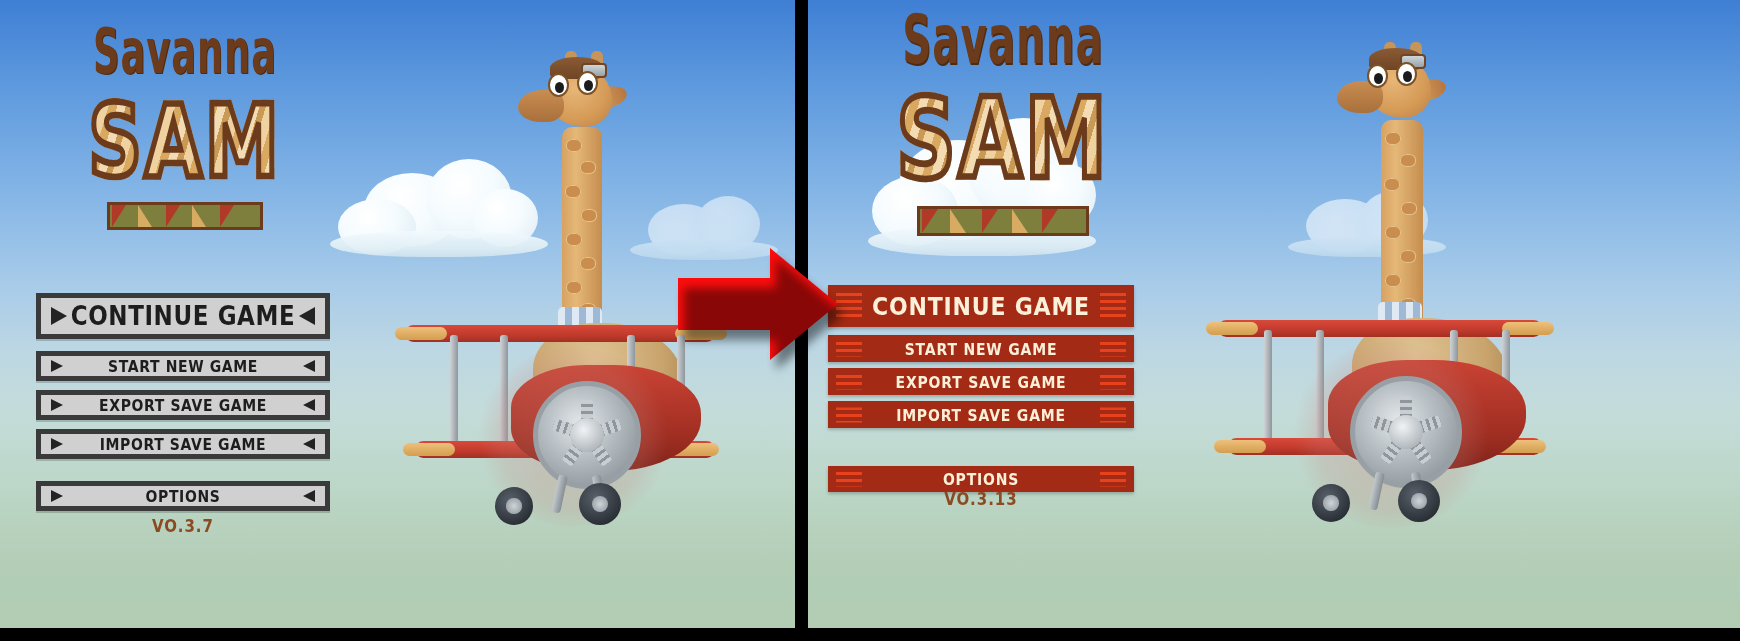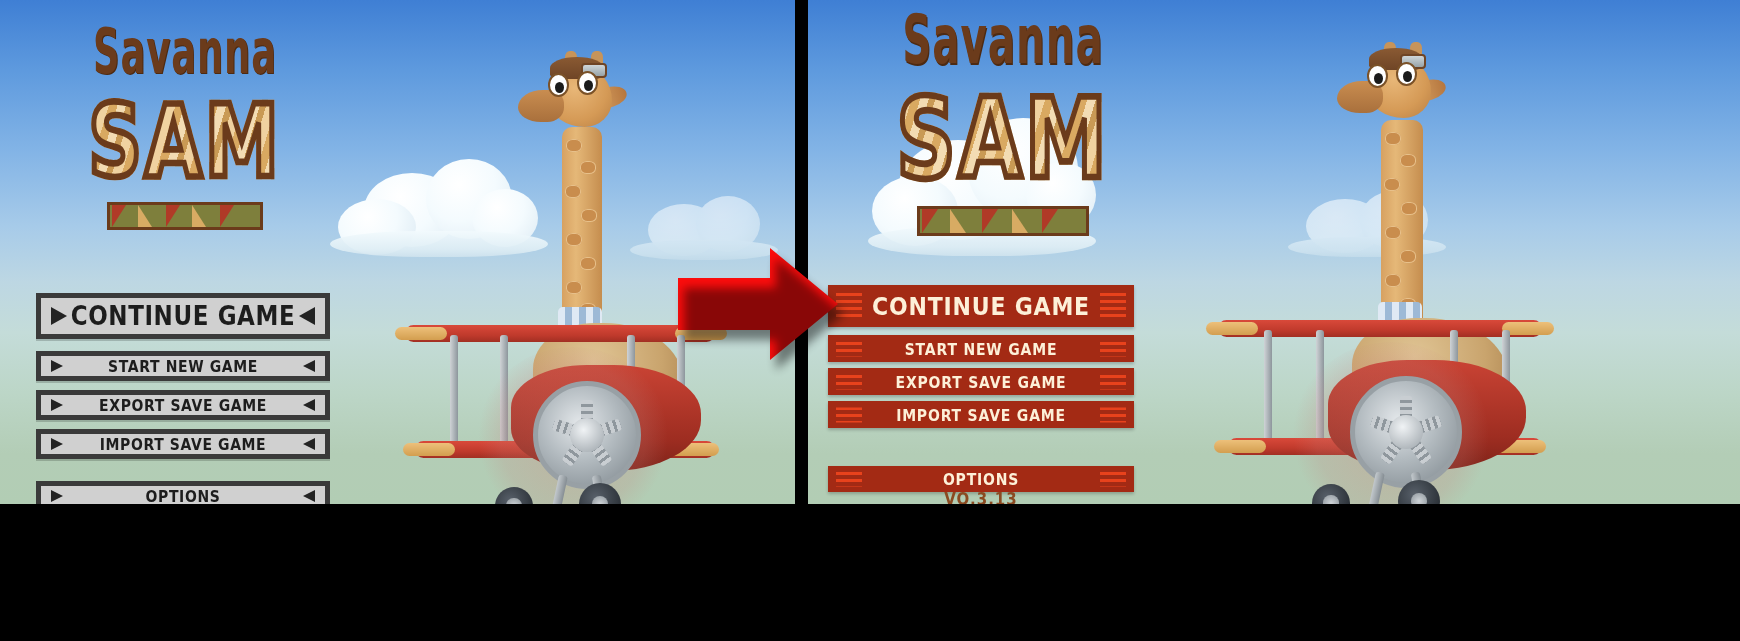--- a/index.html
+++ b/index.html
@@ -5,21 +5,21 @@
   * { box-sizing: border-box; margin:0; padding:0; }
   html,body { background:#000; }
   .stage {
     position: relative;
     width: 1740px; height: 641px;
     overflow: hidden;
     font-family: "Liberation Sans", sans-serif;
     background:#000;
   }
   .panel {
-    position:absolute; top:0; height:504px; overflow:hidden;
+    position:absolute; top:0; height:628px; overflow:hidden;
   }
   .panel.left  { left:0;   width:800px; }
   .panel.right { left:808px; width:932px; }
 
   .sky {
     position:absolute; inset:0;
     background: linear-gradient(to bottom,
         #3f7fd4 0%,
         #5e9ade 14%,
         #83b4e6 30%,

